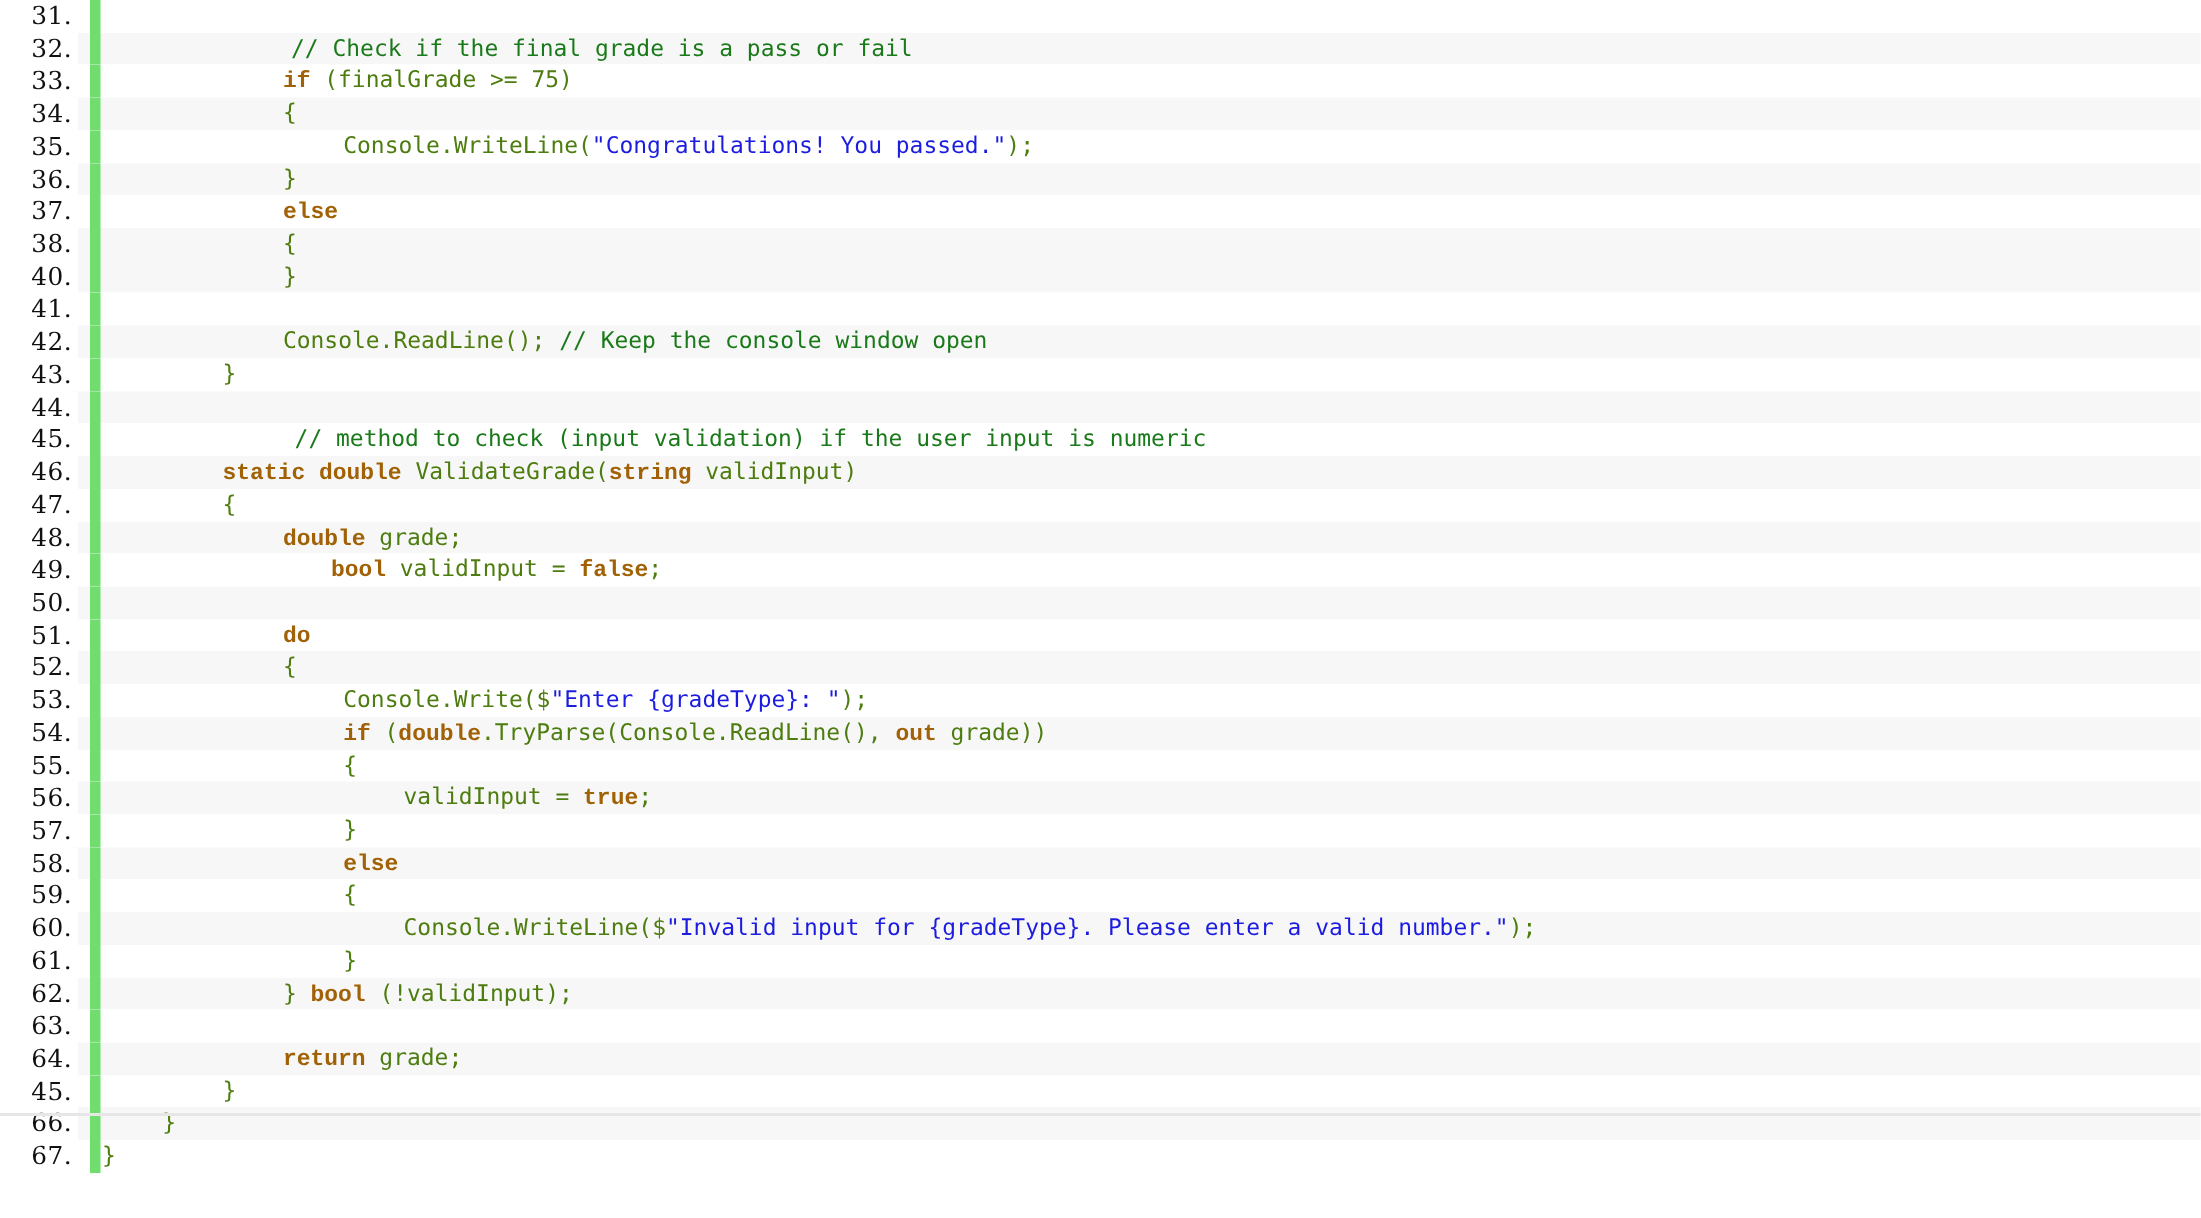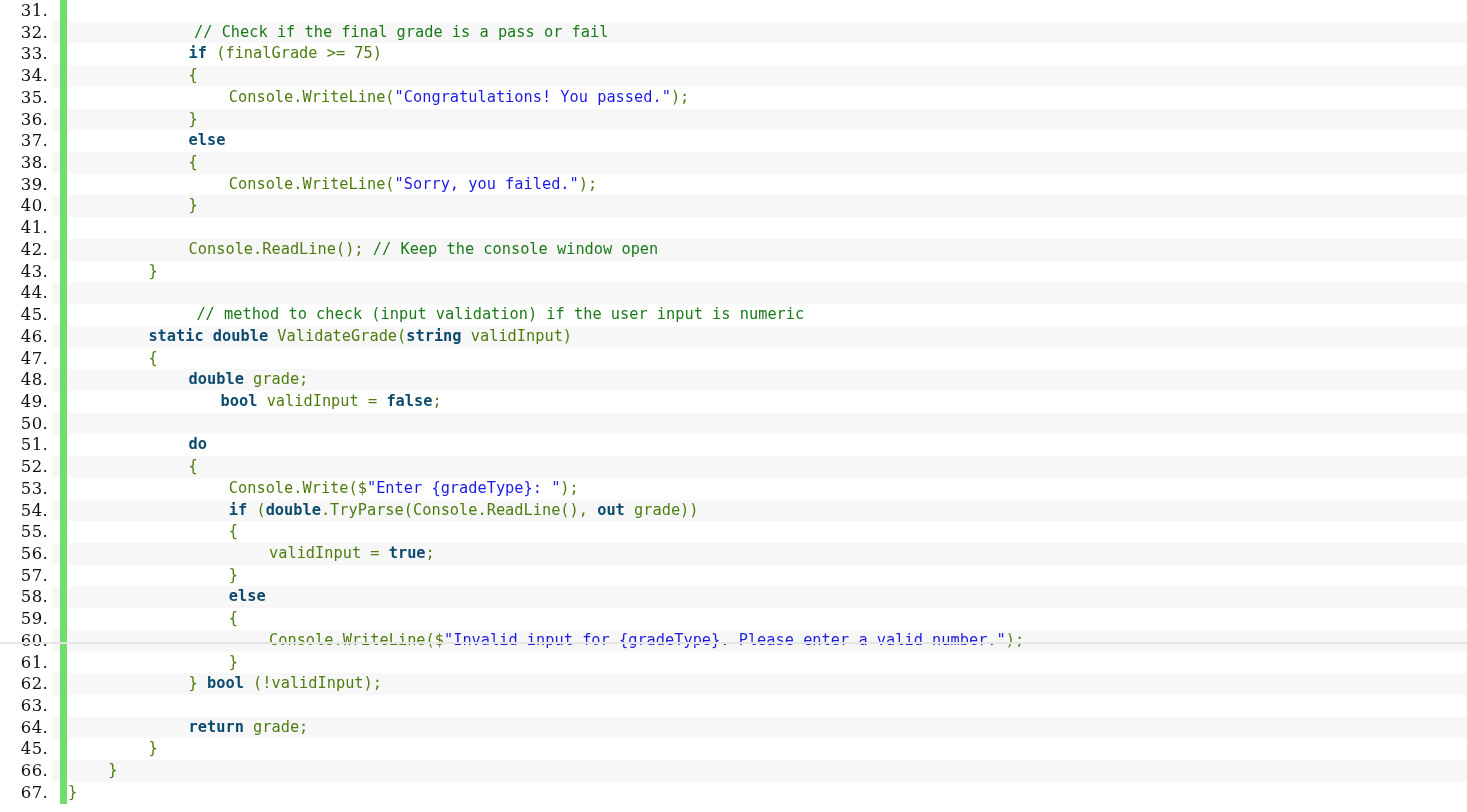--- a/index.html
+++ b/index.html
@@ -9,21 +9,21 @@
   }
   body {
     width: 1467px;
     height: 812px;
     overflow: hidden;
     font-family: "DejaVu Sans Mono", monospace;
   }
   #code-block {
     position: relative;
     width: 1467px;
-    height: 644px;
+    height: 744px;
     background: #ffffff;
   }
   .code-row {
     position: relative;
     height: 21.72px;
     line-height: 21.72px;
     white-space: pre;
     background: #ffffff;
   }
   .code-row.alt {
@@ -59,22 +59,23 @@
     top: 0;
     height: 21.72px;
     line-height: 21.72px;
     font-family: "DejaVu Sans Mono", monospace;
     font-size: 15.3px;
     color: #000000;
     white-space: pre;
     letter-spacing: 0px;
   }
   .tok-kw {
-    color: #0c4a6e;
+    color: #a16207;
     font-weight: bold;
+    font-family: Liberation Mono, monospace;
   }
   .tok-str {
     color: #1c1ce0;
   }
   .tok-cmt {
     color: #1a7a1a;
   }
   .tok-plain {
     color: #4d7c0f;
   }
@@ -93,21 +94,20 @@
 <div id="code-block">
   <div id="rows">
       <div class="code-row"><div class="line-number">31.</div><div class="gutter-bar"></div><div class="code-text" style="left: 68px;"></div></div>
       <div class="code-row alt"><div class="line-number">32.</div><div class="gutter-bar"></div><div class="code-text" style="left: 194px;"><span class="tok-cmt">// Check if the final grade is a pass or fail</span></div></div>
       <div class="code-row"><div class="line-number">33.</div><div class="gutter-bar"></div><div class="code-text" style="left: 188.6px;"><span class="tok-kw">if</span><span class="tok-plain"> (finalGrade &gt;= 75)</span></div></div>
       <div class="code-row alt"><div class="line-number">34.</div><div class="gutter-bar"></div><div class="code-text" style="left: 188.6px;"><span class="tok-plain">{</span></div></div>
       <div class="code-row"><div class="line-number">35.</div><div class="gutter-bar"></div><div class="code-text" style="left: 228.8px;"><span class="tok-plain">Console.WriteLine(</span><span class="tok-str">"Congratulations! You passed."</span><span class="tok-plain">);</span></div></div>
       <div class="code-row alt"><div class="line-number">36.</div><div class="gutter-bar"></div><div class="code-text" style="left: 188.6px;"><span class="tok-plain">}</span></div></div>
       <div class="code-row"><div class="line-number">37.</div><div class="gutter-bar"></div><div class="code-text" style="left: 188.6px;"><span class="tok-kw">else</span></div></div>
       <div class="code-row alt"><div class="line-number">38.</div><div class="gutter-bar"></div><div class="code-text" style="left: 188.6px;"><span class="tok-plain">{</span></div></div>
-      <div class="code-row"><div class="line-number">39.</div><div class="gutter-bar"></div><div class="code-text" style="left: 228.8px;"><span class="tok-plain">Console.WriteLine(</span><span class="tok-str">"Sorry, you failed."</span><span class="tok-plain">);</span></div></div>
       <div class="code-row alt"><div class="line-number">40.</div><div class="gutter-bar"></div><div class="code-text" style="left: 188.6px;"><span class="tok-plain">}</span></div></div>
       <div class="code-row"><div class="line-number">41.</div><div class="gutter-bar"></div><div class="code-text" style="left: 68px;"></div></div>
       <div class="code-row alt"><div class="line-number">42.</div><div class="gutter-bar"></div><div class="code-text" style="left: 188.6px;"><span class="tok-plain">Console.ReadLine(); </span><span class="tok-cmt">// Keep the console window open</span></div></div>
       <div class="code-row"><div class="line-number">43.</div><div class="gutter-bar"></div><div class="code-text" style="left: 148.4px;"><span class="tok-plain">}</span></div></div>
       <div class="code-row alt"><div class="line-number">44.</div><div class="gutter-bar"></div><div class="code-text" style="left: 68px;"></div></div>
       <div class="code-row"><div class="line-number">45.</div><div class="gutter-bar"></div><div class="code-text" style="left: 148.4px; margin-left: 48px;"><span class="tok-cmt">// method to check (input validation) if the user input is numeric</span></div></div>
       <div class="code-row alt"><div class="line-number">46.</div><div class="gutter-bar"></div><div class="code-text" style="left: 148.4px;"><span class="tok-kw">static double</span><span class="tok-plain"> ValidateGrade(</span><span class="tok-kw">string</span><span class="tok-plain"> validInput)</span></div></div>
       <div class="code-row"><div class="line-number">47.</div><div class="gutter-bar"></div><div class="code-text" style="left: 148.4px;"><span class="tok-plain">{</span></div></div>
       <div class="code-row alt"><div class="line-number">48.</div><div class="gutter-bar"></div><div class="code-text" style="left: 188.6px;"><span class="tok-kw">double</span><span class="tok-plain"> grade;</span></div></div>
       <div class="code-row"><div class="line-number">49.</div><div class="gutter-bar"></div><div class="code-text" style="left: 188.6px; padding-left: 32px;"><span class="tok-kw">bool</span><span class="tok-plain"> validInput = </span><span class="tok-kw">false</span><span class="tok-plain">;</span></div></div>

